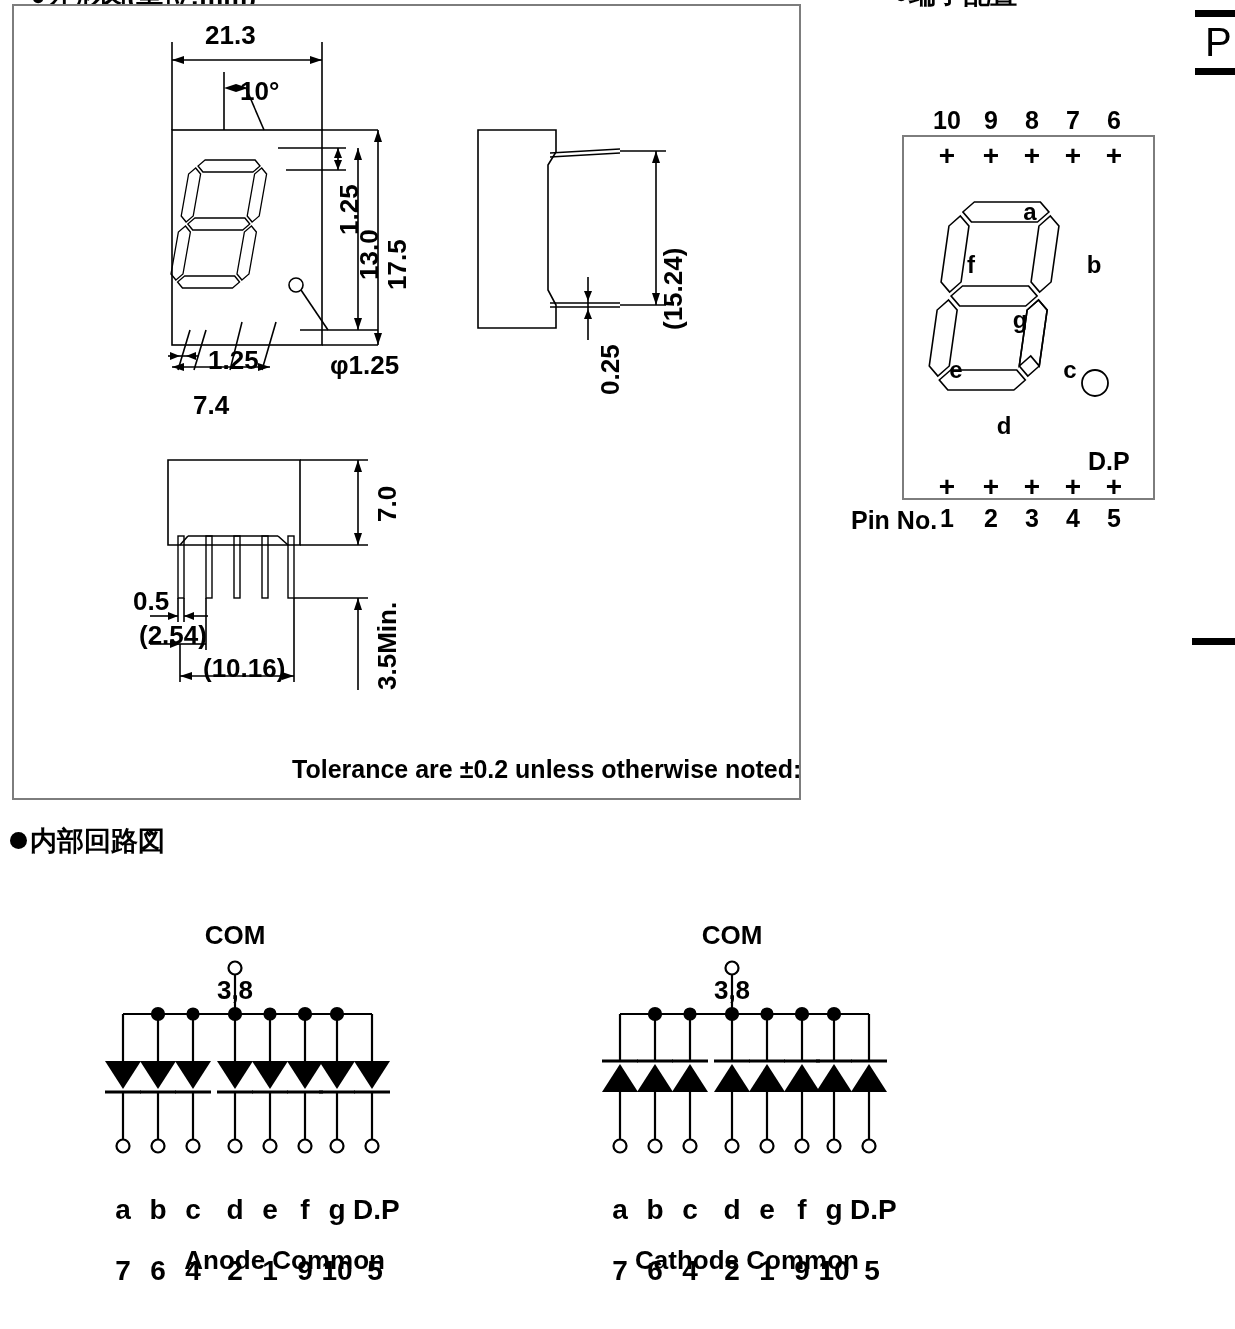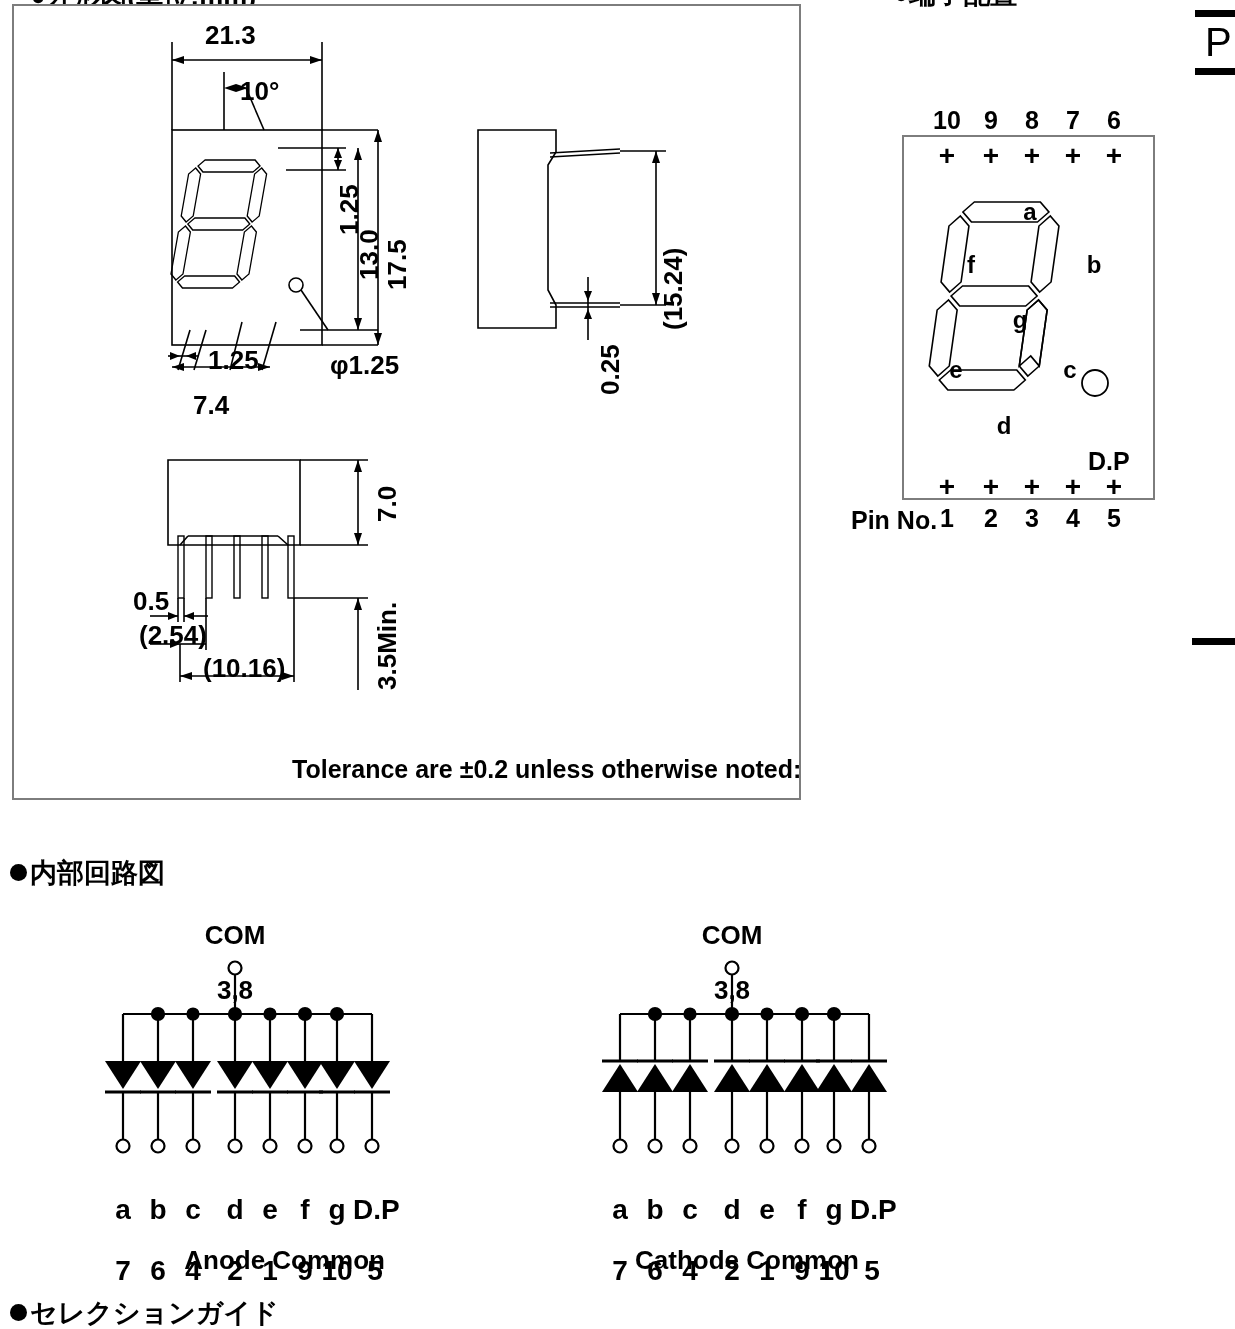--- a/index.html
+++ b/index.html
@@ -390,21 +390,21 @@
   <div class="abs plus" style="left:1056px; top:473px; width:34px;">+</div>
   <div class="abs plus" style="left:1097px; top:473px; width:34px;">+</div>
 
   <div class="abs pinno-label" style="left:851px; top:506px;">Pin No.</div>
   <div class="abs pin-num" style="left:930px; top:506px; width:34px;">1</div>
   <div class="abs pin-num" style="left:974px; top:506px; width:34px;">2</div>
   <div class="abs pin-num" style="left:1015px; top:506px; width:34px;">3</div>
   <div class="abs pin-num" style="left:1056px; top:506px; width:34px;">4</div>
   <div class="abs pin-num" style="left:1097px; top:506px; width:34px;">5</div>
 
-  <div class="abs section-head" style="left:10px; top:828px;margin-top:32px;">
+  <div class="abs section-head" style="left:10px; top:828px;">
     <span class="bullet-dot"></span><span>内部回路図</span>
   </div>
 
   <div class="abs" style="left:95px; top:895px; width:350px; height:310px;">
 
     <div class="com-label" style="position:absolute; left:100px; top:0px; width:80px;">
       <span>COM</span><br>
       <span>3,8</span>
     </div>
 
@@ -608,17 +608,14 @@
       <span>10</span>
     </div>
     <div class="term-label" style="position:absolute; left:258px; top:270px; width:44px;">
       <span>D.P</span><br>
       <span>5</span>
     </div>
 
     <div class="circ-caption" style="position:absolute; left:20px; top:350px; width:270px;">Cathode Common</div>
   </div>
 
-  <div class="abs section-head" id="bottom-clip">
-    <span class="bullet-dot"></span><span>セレクションガイド</span>
-  </div>
 
 </div>
 
 </body></html>

